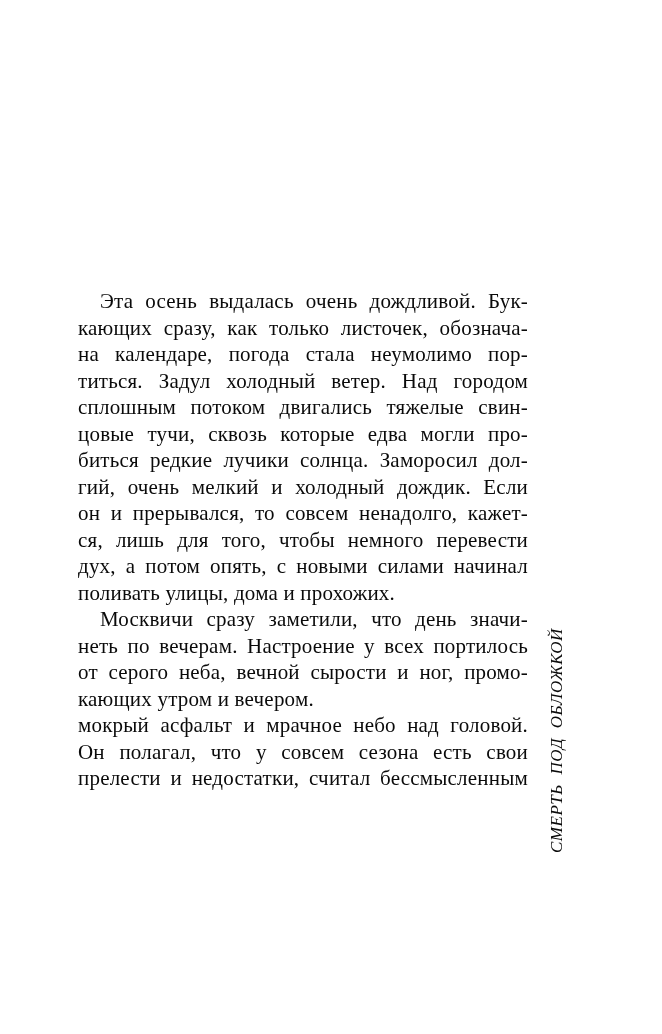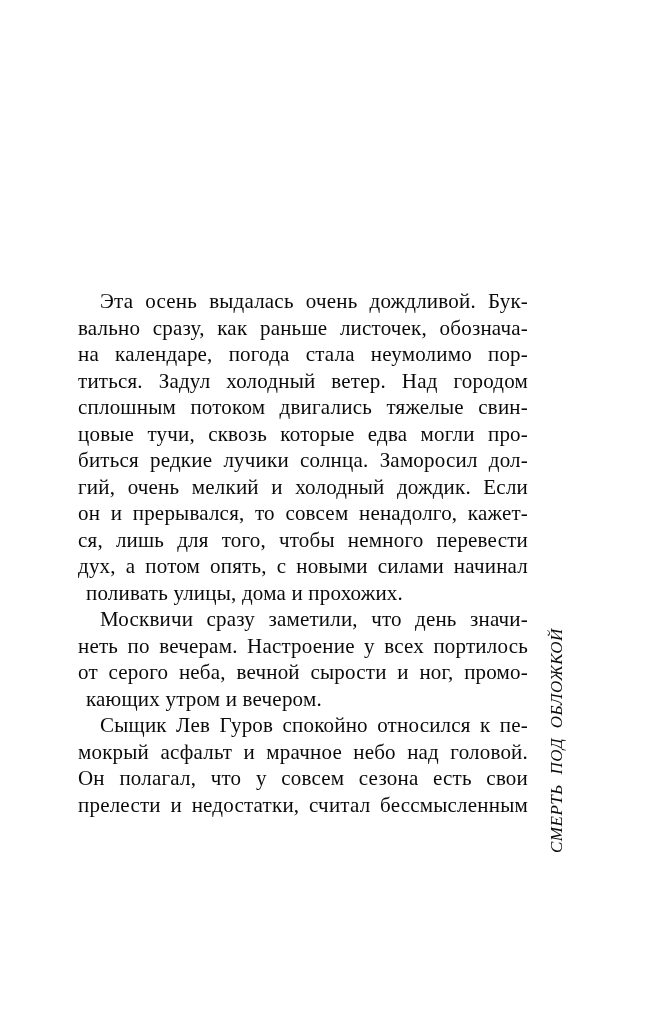--- a/index.html
+++ b/index.html
@@ -31,21 +31,20 @@
     text-align: justify;
     text-align-last: justify;
     white-space: normal;
   }
   .line.indent {
     text-indent: 22px;
   }
   .line.short {
     text-align: right;
     text-align-last: left;
-    margin-left: 8px;
   }
   .side-title {
     position: absolute;
     left: 557px;
     top: 747px;
     width: 212px;
     transform: translate(-50%, -50%) rotate(-90deg);
     font-family: "Liberation Serif", serif;
     font-style: italic;
     font-size: 17px;
@@ -72,36 +71,35 @@
     font-size: 21px;
     color: #0a0a0a;
   }
 </style>
 </head>
 <body>
 
 <div class="page">
   <div class="text-block" id="text-block">
       <div class="line indent">Эта осень выдалась очень дождливой. Бук-</div>
-      <div class="line">вально сразу, как раньше листочек, обознача-</div>
+      <div class="line">кающих сразу, как только листочек, обознача-</div>
       <div class="line">на календаре, погода стала неумолимо пор-</div>
       <div class="line">титься. Задул холодный ветер. Над городом</div>
       <div class="line">сплошным потоком двигались тяжелые свин-</div>
       <div class="line">цовые тучи, сквозь которые едва могли про-</div>
       <div class="line">биться редкие лучики солнца. Заморосил дол-</div>
       <div class="line">гий, очень мелкий и холодный дождик. Если</div>
       <div class="line">он и прерывался, то совсем ненадолго, кажет-</div>
       <div class="line">ся, лишь для того, чтобы немного перевести</div>
       <div class="line">дух, а потом опять, с новыми силами начинал</div>
       <div class="line short">поливать улицы, дома и прохожих.</div>
       <div class="line indent">Москвичи сразу заметили, что день значи-</div>
       <div class="line">неть по вечерам. Настроение у всех портилось</div>
       <div class="line">от серого неба, вечной сырости и ног, промо-</div>
       <div class="line short">кающих утром и вечером.</div>
-      <div class="line indent">Сыщик Лев Гуров спокойно относился к пе-</div>
       <div class="line">мокрый асфальт и мрачное небо над головой.</div>
       <div class="line">Он полагал, что у совсем сезона есть свои</div>
       <div class="line">прелести и недостатки, считал бессмысленным</div>
     </div>
   <div class="side-title">СМЕРТЬ ПОД ОБЛОЖКОЙ</div>
   <div class="side-marker"></div>
   <div class="page-number">5</div>
 </div>
 
 </body></html>

